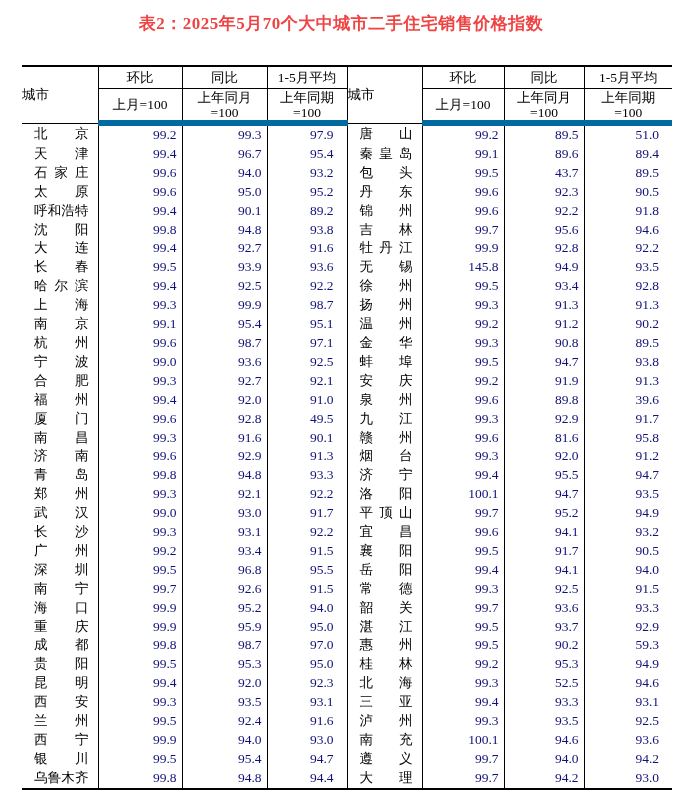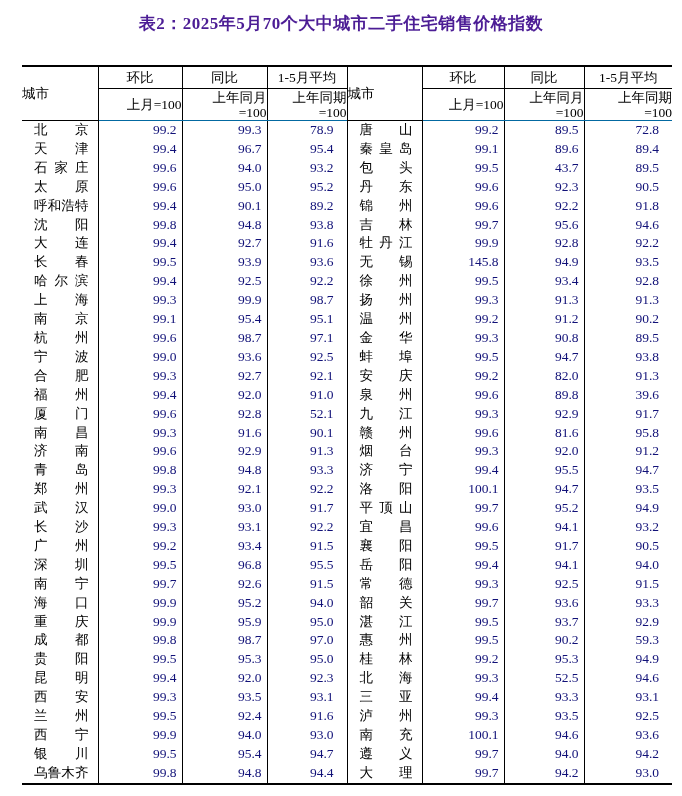--- a/index.html
+++ b/index.html
@@ -35,40 +35,40 @@
     font-weight: normal;
     font-size: 13.5px;
     vertical-align: middle;
   }
   
   col.c1v1, col.c1v2, col.c1v3, col.c2city, col.c2v1, col.c2v2, col.c2v3 { }
   .bl { border-left: 1px solid #000; }
   
   thead th.top-sub { border-bottom: 1px solid #000; height: 21px; text-align: center; margin-left: 20px; }
   thead th.city-th { border-bottom: 1px solid #000; text-align: left; }
-  thead th.base { border-bottom: 1px solid #0369a1; height: 31px; text-align: right; white-space: pre-line; line-height: 15px; }
+  thead th.base { border-bottom: 6px solid #0369a1; height: 31px; text-align: center; white-space: pre-line; line-height: 15px; }
   
   tbody td { height: 18.9px; line-height: 18.9px; }
   td.num {
     text-align: right;
     padding-right: 5px;
     color: var(--num-color, #111178);
   }
   td.num.avg { padding-right: 13px; }
   td.city-cell { }
   .city-flex {
     display: flex;
     justify-content: space-between;
     padding: 0 9px 0 12px;
   }
 </style>
 </head>
 <body>
 
-<h1 class="page-title" style="color: #4c1d95; margin-top: 12px;">表2：2025年5月70个大中城市二手住宅销售价格指数</h1>
+<h1 class="page-title" style="color: #ef4444; margin-top: 12px;">表2：2025年5月70个大中城市二手住宅销售价格指数</h1>
 
 <table class="price-table">
   <colgroup>
     <col style="width:76px">
       <col class="c1v1" style="width:84px">
       <col class="c1v2" style="width:85px">
       <col class="c1v3" style="width:80px">
     <col class="c2city" style="width:75px">
       <col class="c2v1" style="width:82px">
       <col class="c2v2" style="width:80px">
@@ -101,30 +101,30 @@
   <tbody id="table-body">
       <tr>
         <td class="city-cell">
           <div class="city-flex">
             <span>北</span>
             <span>京</span>
           </div>
         </td>
         <td class="num bl">99.2</td>
         <td class="num bl">99.3</td>
-        <td class="num bl avg">78.9</td>
+        <td class="num bl avg">97.9</td>
         <td class="city-cell bl">
           <div class="city-flex">
             <span>唐</span>
             <span>山</span>
           </div>
         </td>
         <td class="num bl">99.2</td>
         <td class="num bl">89.5</td>
-        <td class="num bl avg">72.8</td>
+        <td class="num bl avg">51.0</td>
       </tr>
       <tr>
         <td class="city-cell">
           <div class="city-flex">
             <span>天</span>
             <span>津</span>
           </div>
         </td>
         <td class="num bl">99.4</td>
         <td class="num bl">96.7</td>
@@ -375,21 +375,21 @@
         <td class="num bl">99.3</td>
         <td class="num bl">92.7</td>
         <td class="num bl avg">92.1</td>
         <td class="city-cell bl">
           <div class="city-flex">
             <span>安</span>
             <span>庆</span>
           </div>
         </td>
         <td class="num bl">99.2</td>
-        <td class="num bl">82.0</td>
+        <td class="num bl">91.9</td>
         <td class="num bl avg">91.3</td>
       </tr>
       <tr>
         <td class="city-cell">
           <div class="city-flex">
             <span>福</span>
             <span>州</span>
           </div>
         </td>
         <td class="num bl">99.4</td>
@@ -407,21 +407,21 @@
       </tr>
       <tr>
         <td class="city-cell">
           <div class="city-flex">
             <span>厦</span>
             <span>门</span>
           </div>
         </td>
         <td class="num bl">99.6</td>
         <td class="num bl">92.8</td>
-        <td class="num bl avg">52.1</td>
+        <td class="num bl avg">49.5</td>
         <td class="city-cell bl">
           <div class="city-flex">
             <span>九</span>
             <span>江</span>
           </div>
         </td>
         <td class="num bl">99.3</td>
         <td class="num bl">92.9</td>
         <td class="num bl avg">91.7</td>
       </tr>

